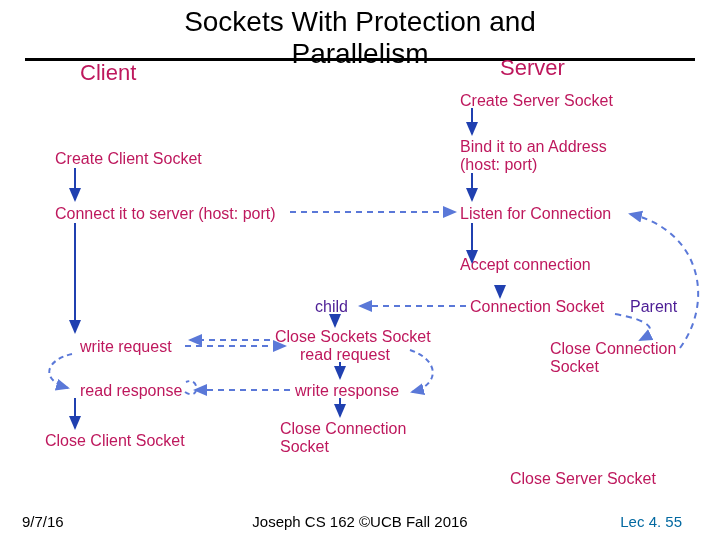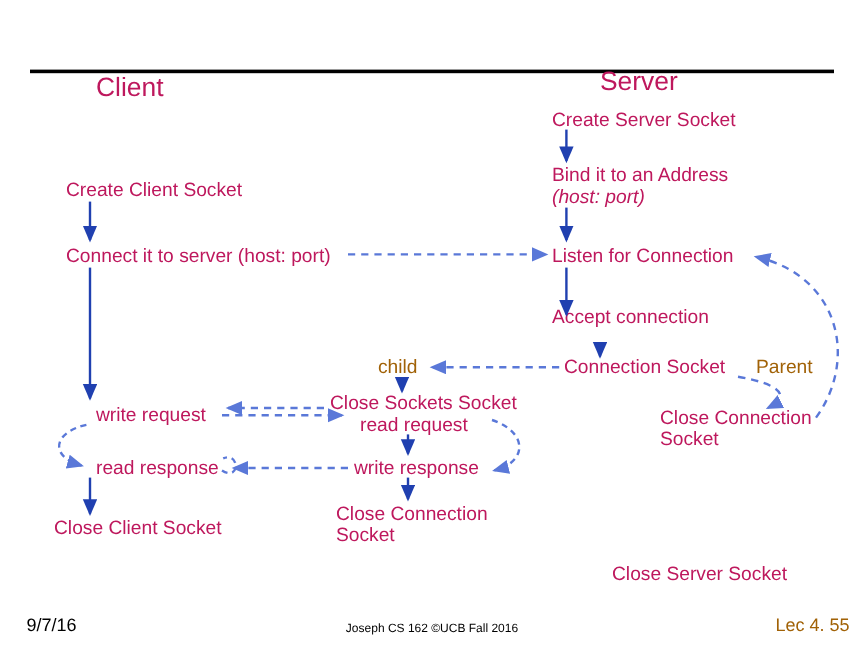--- a/index.html
+++ b/index.html
@@ -28,67 +28,68 @@
     height: 3px;
     background: #000;
   }
   .txt {
     position: absolute;
     font-size: 16px;
     color: #be185d;
     white-space: pre;
   }
   .big { font-size: 22px; }
-  .blue { color: #a16207; }
+  .blue { color: #4c1d95; }
   .footer-left {
     position: absolute;
     left: 22px;
     bottom: 10px;
     font-size: 15px;
     color: #000;
     margin-top: 20px;
   }
   .footer-mid {
     position: absolute;
     left: 0;
     width: 720px;
     bottom: 10px;
     text-align: center;
-    font-size: 10px;
+    font-size: 15px;
     color: #000;
   }
   .footer-right {
     position: absolute;
-    right: 12px;
+    right: 38px;
     bottom: 10px;
     font-size: 15px;
-    color: #a16207;
+    color: #0369a1;
   }
   svg.arrows {
     position: absolute;
     left: 0; top: 0;
     width: 720px;
     height: 540px;
     pointer-events: none;
   }
 </style>
 </head>
 <body>
 
 <div class="title">
-  <br>
+  <span>Sockets With Protection and</span><br>
+  <span>Parallelism</span>
 </div>
 <div class="hr"></div>
 
 <div class="txt big" style="left:80px; top:60px;">Client</div>
 <div class="txt big" style="left:500px; top:55px;text-align:right;">Server</div>
 
 <div class="txt" style="left:460px; top:92px;">Create Server Socket</div>
 <div class="txt" style="left:460px; top:138px;">Bind it to an Address</div>
-<div class="txt" style="left:460px; top:156px;font-style:italic;">(host: port)</div>
+<div class="txt" style="left:460px; top:156px;">(host: port)</div>
 <div class="txt" style="left:460px; top:205px;">Listen for Connection</div>
 <div class="txt" style="left:460px; top:256px;">Accept connection</div>
 <div class="txt" style="left:470px; top:298px;">Connection Socket</div>
 <div class="txt blue" style="left:630px; top:298px;">Parent</div>
 <div class="txt" style="left:550px; top:340px;">Close Connection</div>
 <div class="txt" style="left:550px; top:358px;">Socket</div>
 <div class="txt" style="left:510px; top:470px;">Close Server Socket</div>
 
 <div class="txt" style="left:55px; top:150px;text-align:right;">Create Client Socket</div>
 <div class="txt" style="left:55px; top:205px;">Connect it to server (host: port)</div>

